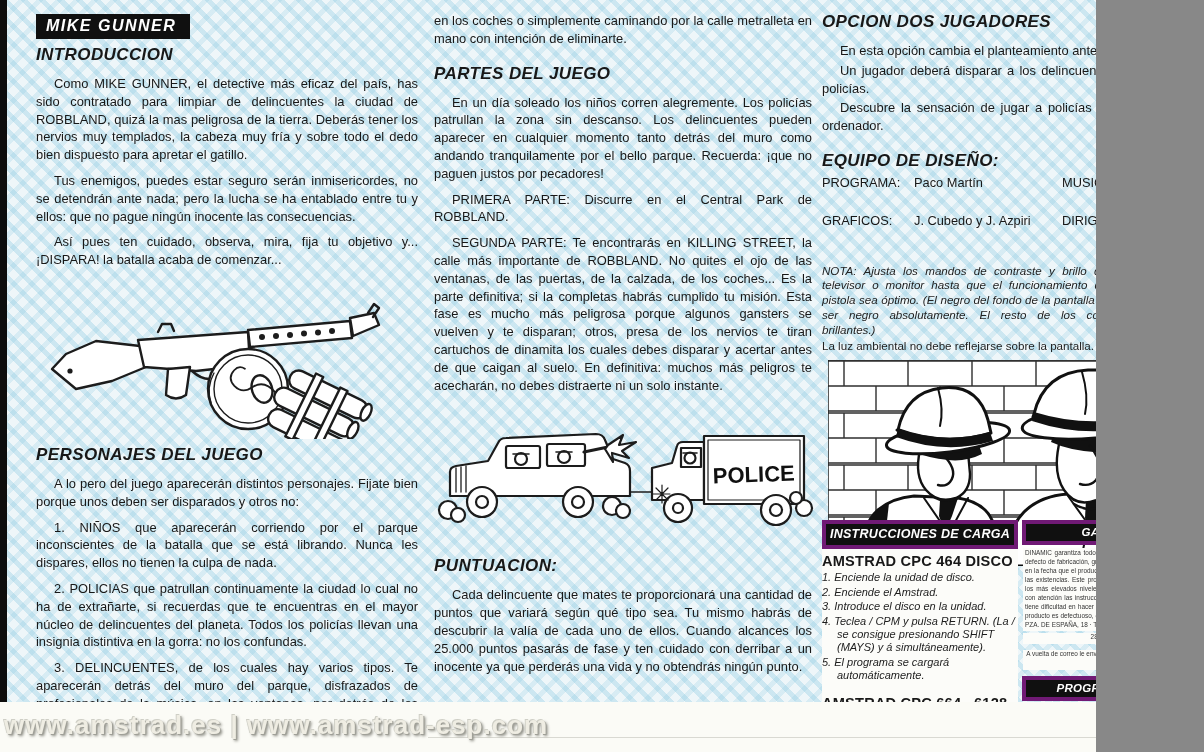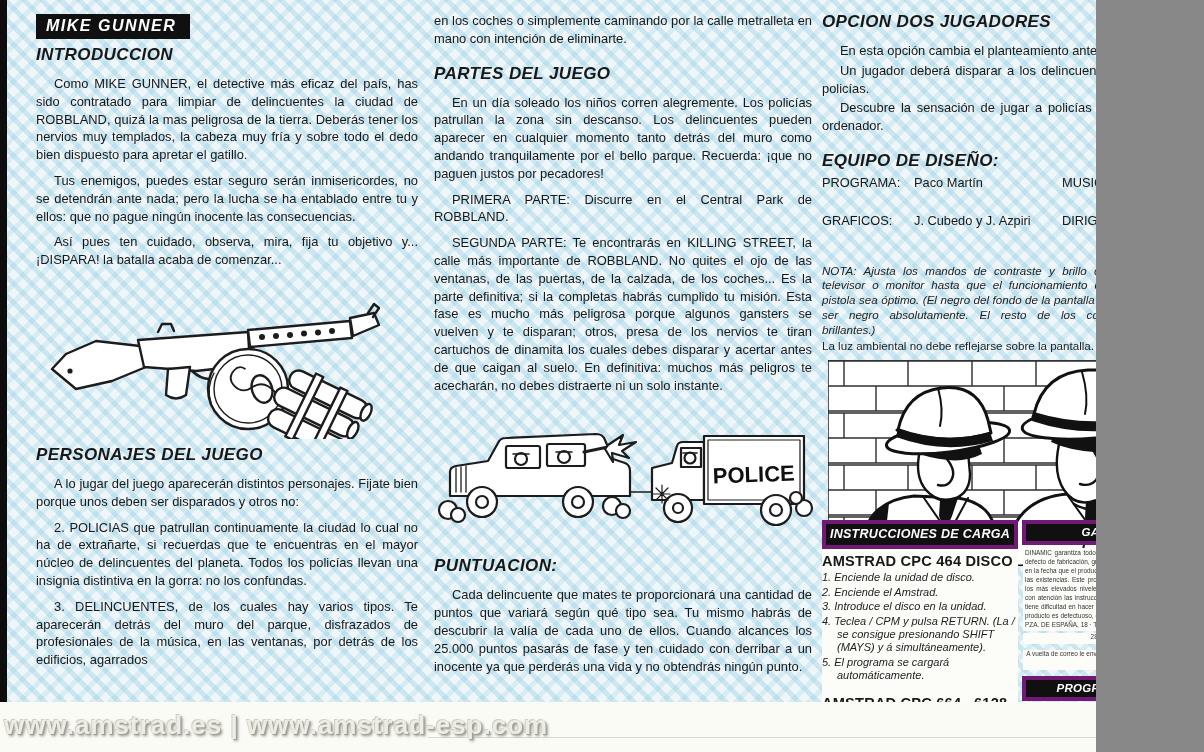--- a/index.html
+++ b/index.html
@@ -96,21 +96,22 @@
             <ellipse cx="88" cy="55" rx="4.5" ry="9"></ellipse>
             <rect x="28" y="-2" width="8" height="70"></rect>
             <rect x="56" y="0" width="8" height="68"></rect>
             <path d="M0 33 q-16 -7 -23 5 q-6 11 -17 7 q-10 -4 -7 -14 q2 -7 9 -6" fill="none" stroke-width="1.8"></path>
           </g>
         </g>
       </svg>
     </div>
 
     <div class="h2">PERSONAJES DEL JUEGO</div>
-    <p class="p">A lo jugar del juego aparecerán distintos personajes. Fijate bien porque unos deben ser disparados y otros no:</p>
+    <p class="p">A lo pero del juego aparecerán distintos personajes. Fijate bien porque unos deben ser disparados y otros no:</p>
+    <p class="p">1.  NIÑOS que aparecerán corriendo por el parque inconscientes de la batalla que se está librando. Nunca les dispares, ellos no tienen la culpa de nada.</p>
     <p class="p">2.  POLICIAS que patrullan continuamente la ciudad lo cual no ha de extrañarte, si recuerdas que te encuentras en el mayor núcleo de delincuentes del planeta. Todos los policías llevan una insignia distintiva en la gorra: no los confundas.</p>
     <p class="p">3.  DELINCUENTES, de los cuales hay varios tipos. Te aparecerán detrás del muro del parque, disfrazados de profesionales de la música, en las ventanas, por detrás de los edificios, agarrados</p>
   </div>
 
   <div class="col" id="col2">
     <p class="p noind">en los coches o simplemente caminando por la calle metralleta en mano con intención de eliminarte.</p>
     <div class="h2 mt">PARTES DEL JUEGO</div>
     <p class="p">En un día soleado los niños corren alegremente. Los policías patrullan la zona sin descanso. Los delincuentes pueden aparecer en cualquier momento tanto detrás del muro como andando tranquilamente por el bello parque. Recuerda: ¡que no paguen justos por pecadores!</p>
     <p class="p">PRIMERA PARTE: Discurre en el Central Park de ROBBLAND.</p>
     <p class="p">SEGUNDA PARTE: Te encontrarás en KILLING STREET, la calle más importante de ROBBLAND. No quites el ojo de las ventanas, de las puertas, de la calzada, de los coches... Es la parte definitiva; si la completas habrás cumplido tu misión. Esta fase es mucho más peligrosa porque algunos gansters se vuelven y te disparan; otros, presa de los nervios te tiran cartuchos de dinamita los cuales debes disparar y acertar antes de que caigan al suelo. En definitiva: muchos más peligros te acecharán, no debes distraerte ni un solo instante.</p>

